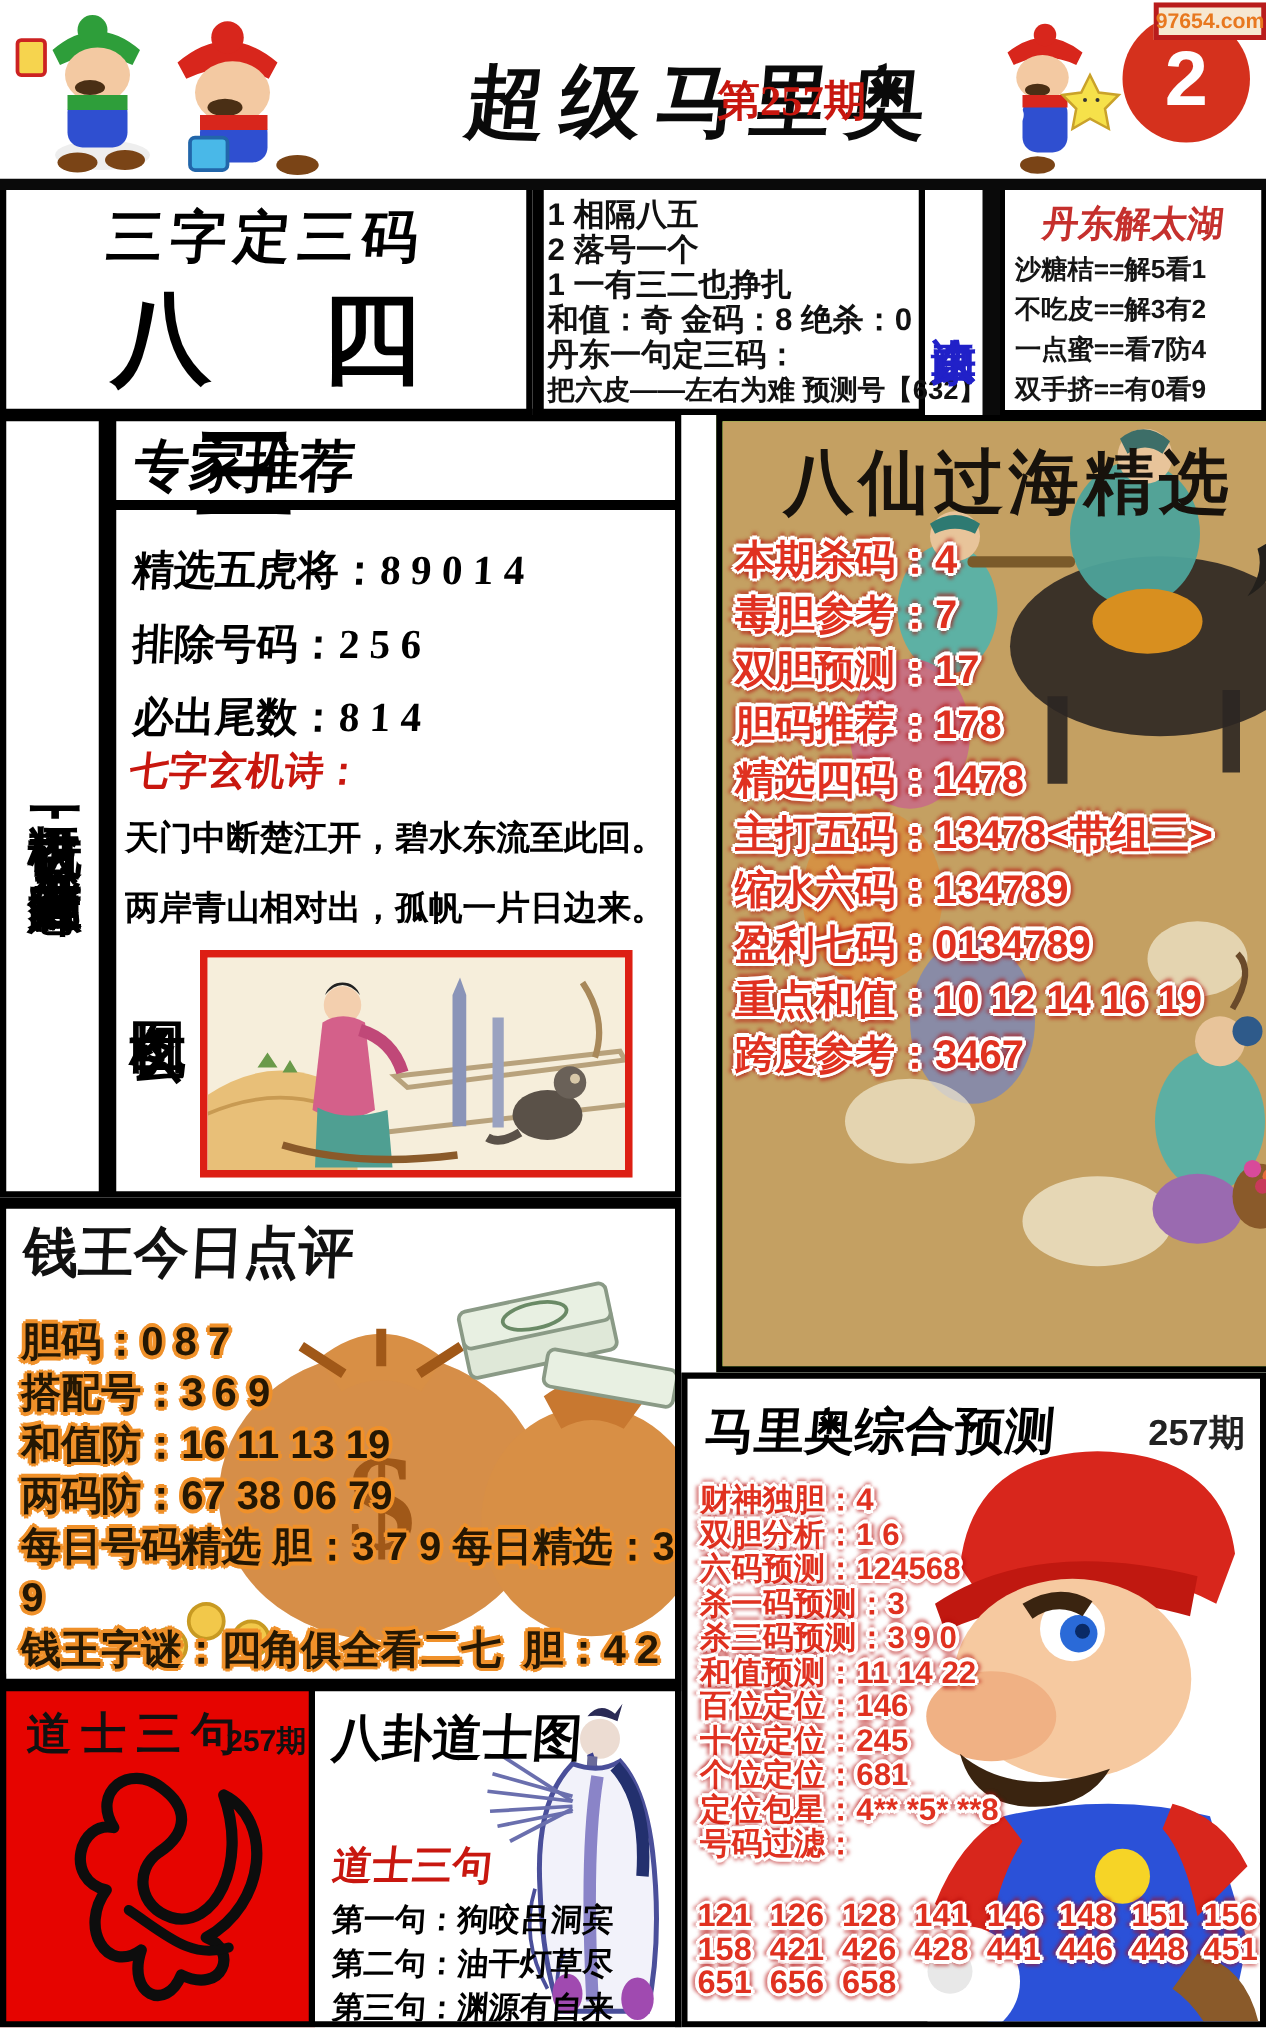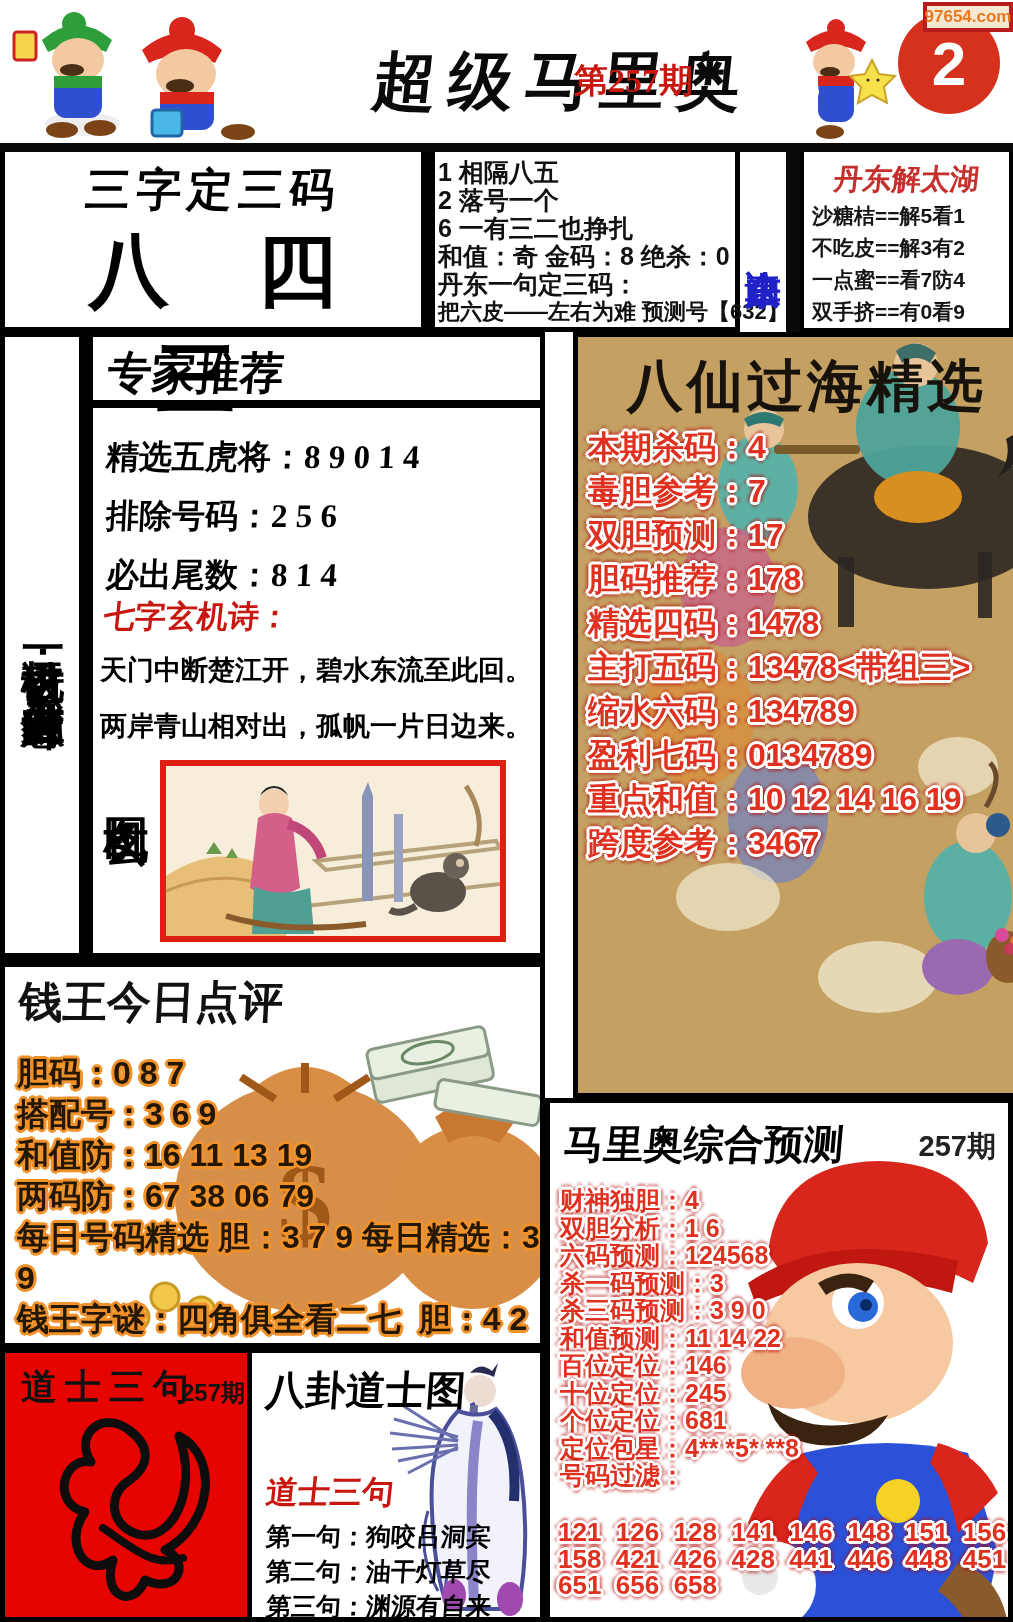--- a/index.html
+++ b/index.html
@@ -146,21 +146,21 @@
 
   <div class="abs boxA"></div>
   <div class="abs boxA-title serif">三字定三码</div>
   <div class="abs boxA-code serif">八 四 三</div>
 
   <div class="abs boxB"></div>
   <div class="abs boxB-lines">
 
   <div class="hint-line">1 相隔八五</div>
       <div class="hint-line">2 落号一个</div>
-      <div class="hint-line">6 一有三二也挣扎</div>
+      <div class="hint-line">1 一有三二也挣扎</div>
       <div class="hint-line">和值：奇 金码：8 绝杀：0</div>
       <div class="hint-line">丹东一句定三码：</div>
       <div class="hint-line">把六皮——左右为难 预测号【632】</div>
     </div>
 
   <div class="abs stripC-text">山东真诀</div>
   <div class="abs stripC-bar"></div>
 
   <div class="abs boxD"></div>
   <div class="abs boxD-title serif">丹东解太湖</div>

